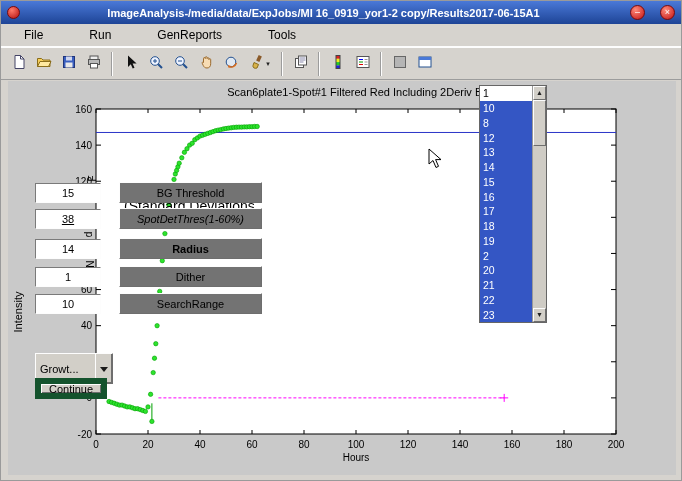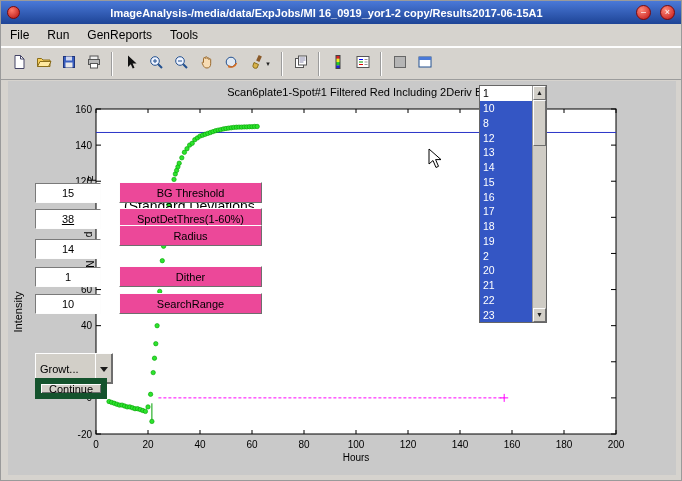--- a/index.html
+++ b/index.html
@@ -1,41 +1,41 @@
 <!DOCTYPE html>
 <html><head>
 <meta charset="utf-8">
 <style>
   *{box-sizing:border-box;margin:0;padding:0}
   html,body{background:#888}
   body{font-family:"Liberation Sans",sans-serif}
   #window{position:relative;width:682px;height:481px;background:#d6d3ce;overflow:hidden;border:1px solid #9a9a9a}
   
-  .titlebar{height:23px;background:linear-gradient(#4a79d8,#1e4496);display:flex;align-items:center;padding:0 6px;gap:6px}
+  .titlebar{height:23px;background:linear-gradient(#4a79d8,#1e4496);display:flex;align-items:center;padding:0 6px;gap:12px}
   .win-icon{width:13px;height:13px;border-radius:50%;background:radial-gradient(circle at 35% 30%,#ff7a6a,#b40f0f);border:1px solid #7c0a0a;flex:none}
   .titlebar .title{flex:1;text-align:center;color:#fff;font-size:11px;font-weight:bold;white-space:nowrap;overflow:hidden}
   .wbtn{width:15px;height:15px;border-radius:50%;background:radial-gradient(circle at 35% 30%,#ff8a7a,#c21212);border:1px solid #7c0a0a;color:#fff;font-size:9px;line-height:13px;text-align:center;margin-left:3px;flex:none;cursor:default}
   
   .menubar{height:23px;background:#d6d3ce;border-bottom:1px solid #fdfdfd;display:flex;align-items:center;font-size:12px;color:#000}
-  .menu-item{padding:3px 9px}
+  .menu-item{padding:3px 23px}
   
   .toolbar{height:33px;background:#d6d3ce;border-top:1px solid #fdfdfd;border-bottom:1px solid #9c9c9c;display:flex;align-items:center;padding:0 5px}
   .tbtn{width:25px;height:25px;display:flex;align-items:center;justify-content:center;background:transparent;border:1px solid transparent}
   .tbtn .arrow-mini{font-size:7px;color:#222;margin-left:1px}
   .tsep{width:2px;height:24px;border-left:1px solid #9c9c9c;border-right:1px solid #fdfdfd;margin:0 5px}
   
   .figure{position:absolute;left:7px;top:80px;width:668px;height:394px;background:#c9c9c9}
   .plot-title{position:absolute;left:88px;top:5px;width:520px;text-align:center;font-size:11px;color:#000;z-index:1;white-space:nowrap;overflow:hidden}
   #plot{position:absolute;left:51px;top:18px;z-index:0}
   svg text{font-family:"Liberation Sans",sans-serif;font-size:10px;fill:#000}
   .ylabel{position:absolute;left:-50px;top:225px;width:120px;text-align:center;font-size:11px;color:#000;transform:rotate(-90deg);z-index:0}
   .yfrag{position:absolute;font-size:10px;color:#000;transform:rotate(-90deg);z-index:1;white-space:nowrap}
   
   .edit{position:absolute;left:27px;width:66px;height:20px;background:#fff;border:1px solid;border-color:#7a7a7a #fdfdfd #fdfdfd #7a7a7a;text-align:center;font-size:11px;line-height:18px;color:#000;z-index:2}
-  .pbtn{position:absolute;left:111px;width:143px;height:21px;background:#ec4899;border:1px solid;border-color:#fdfdfd #6e6e6e #6e6e6e #fdfdfd;font-size:11px;color:#000;display:flex;align-items:center;justify-content:center;z-index:2;white-space:nowrap;overflow:hidden}
+  .pbtn{position:absolute;left:111px;width:143px;height:21px;background:#737373;border:1px solid;border-color:#fdfdfd #6e6e6e #6e6e6e #fdfdfd;font-size:11px;color:#000;display:flex;align-items:center;justify-content:center;z-index:2;white-space:nowrap;overflow:hidden}
   .note{position:absolute;left:116px;top:117px;font-size:14px;color:#000;z-index:1;white-space:nowrap}
   .popup{position:absolute;left:27px;top:272px;width:78px;height:31px;background:#d2cfc8;border:1px solid;border-color:#fdfdfd #6e6e6e #6e6e6e #fdfdfd;display:flex;align-items:stretch;font-size:11px;z-index:2}
   .popup .lbl{flex:1;padding-left:4px;display:flex;align-items:center;white-space:nowrap;overflow:hidden}
   .popup .parrow{width:17px;background:#d2cfc8;border-left:1px solid #fdfdfd;box-shadow:inset -1px -1px 0 #6e6e6e;display:flex;align-items:center;justify-content:center}
   .popup .parrow::after{content:"";border:4px solid transparent;border-top:5px solid #1a1a1a;margin-top:5px}
   .continue{position:absolute;left:27px;top:297px;width:72px;height:21px;background:#d2cfc8;border:6px solid #14532d;box-shadow:inset 1px 1px 0 #fdfdfd,inset -1px -1px 0 #6e6e6e;font-size:11px;color:#000;display:flex;align-items:center;justify-content:center;z-index:2}
   
   .dropdown{position:absolute;left:471px;top:4px;width:68px;height:238px;background:#fff;border:1px solid #666;z-index:3;display:flex;overflow:hidden}
   .dd-items{flex:1;display:flex;flex-direction:column}
   .dd-item{flex:1;min-height:0;font-size:10.5px;display:flex;align-items:center;padding-left:3px;background:#fff;color:#000}
@@ -319,23 +319,23 @@
     <div id="yfrags">
         <span class="yfrag" style="left: 81px; top: 92px;">F</span>
         <span class="yfrag" style="left: 78px; top: 148px;">d</span>
         <span class="yfrag" style="left: 73px; top: 172px;">N a,</span>
       </div>
 
     <div id="param-rows">
         <div class="edit" style="top: 102px;">15</div>
         <div class="pbtn" style="top: 101px;">BG Threshold</div>
         <div class="edit" style="top: 128px; text-decoration: underline;">38</div>
-        <div class="pbtn" style="top: 127px;">SpotDetThres(1-60%)</div>
+        <div class="pbtn" style="top: 127px; font-style: italic;">SpotDetThres(1-60%)</div>
         <div class="edit" style="top: 158px;">14</div>
-        <div class="pbtn" style="top: 144px;">Radius</div>
+        <div class="pbtn" style="top: 157px; font-weight: bold;">Radius</div>
         <div class="edit" style="top: 186px;">1</div>
         <div class="pbtn" style="top: 185px;">Dither</div>
         <div class="edit" style="top: 213px;">10</div>
         <div class="pbtn" style="top: 212px;">SearchRange</div>
       </div>
     <div class="note">(Standard Deviations</div>
 
     <div class="popup">
       <span class="lbl">Growt...</span>
       <span class="parrow"></span>

